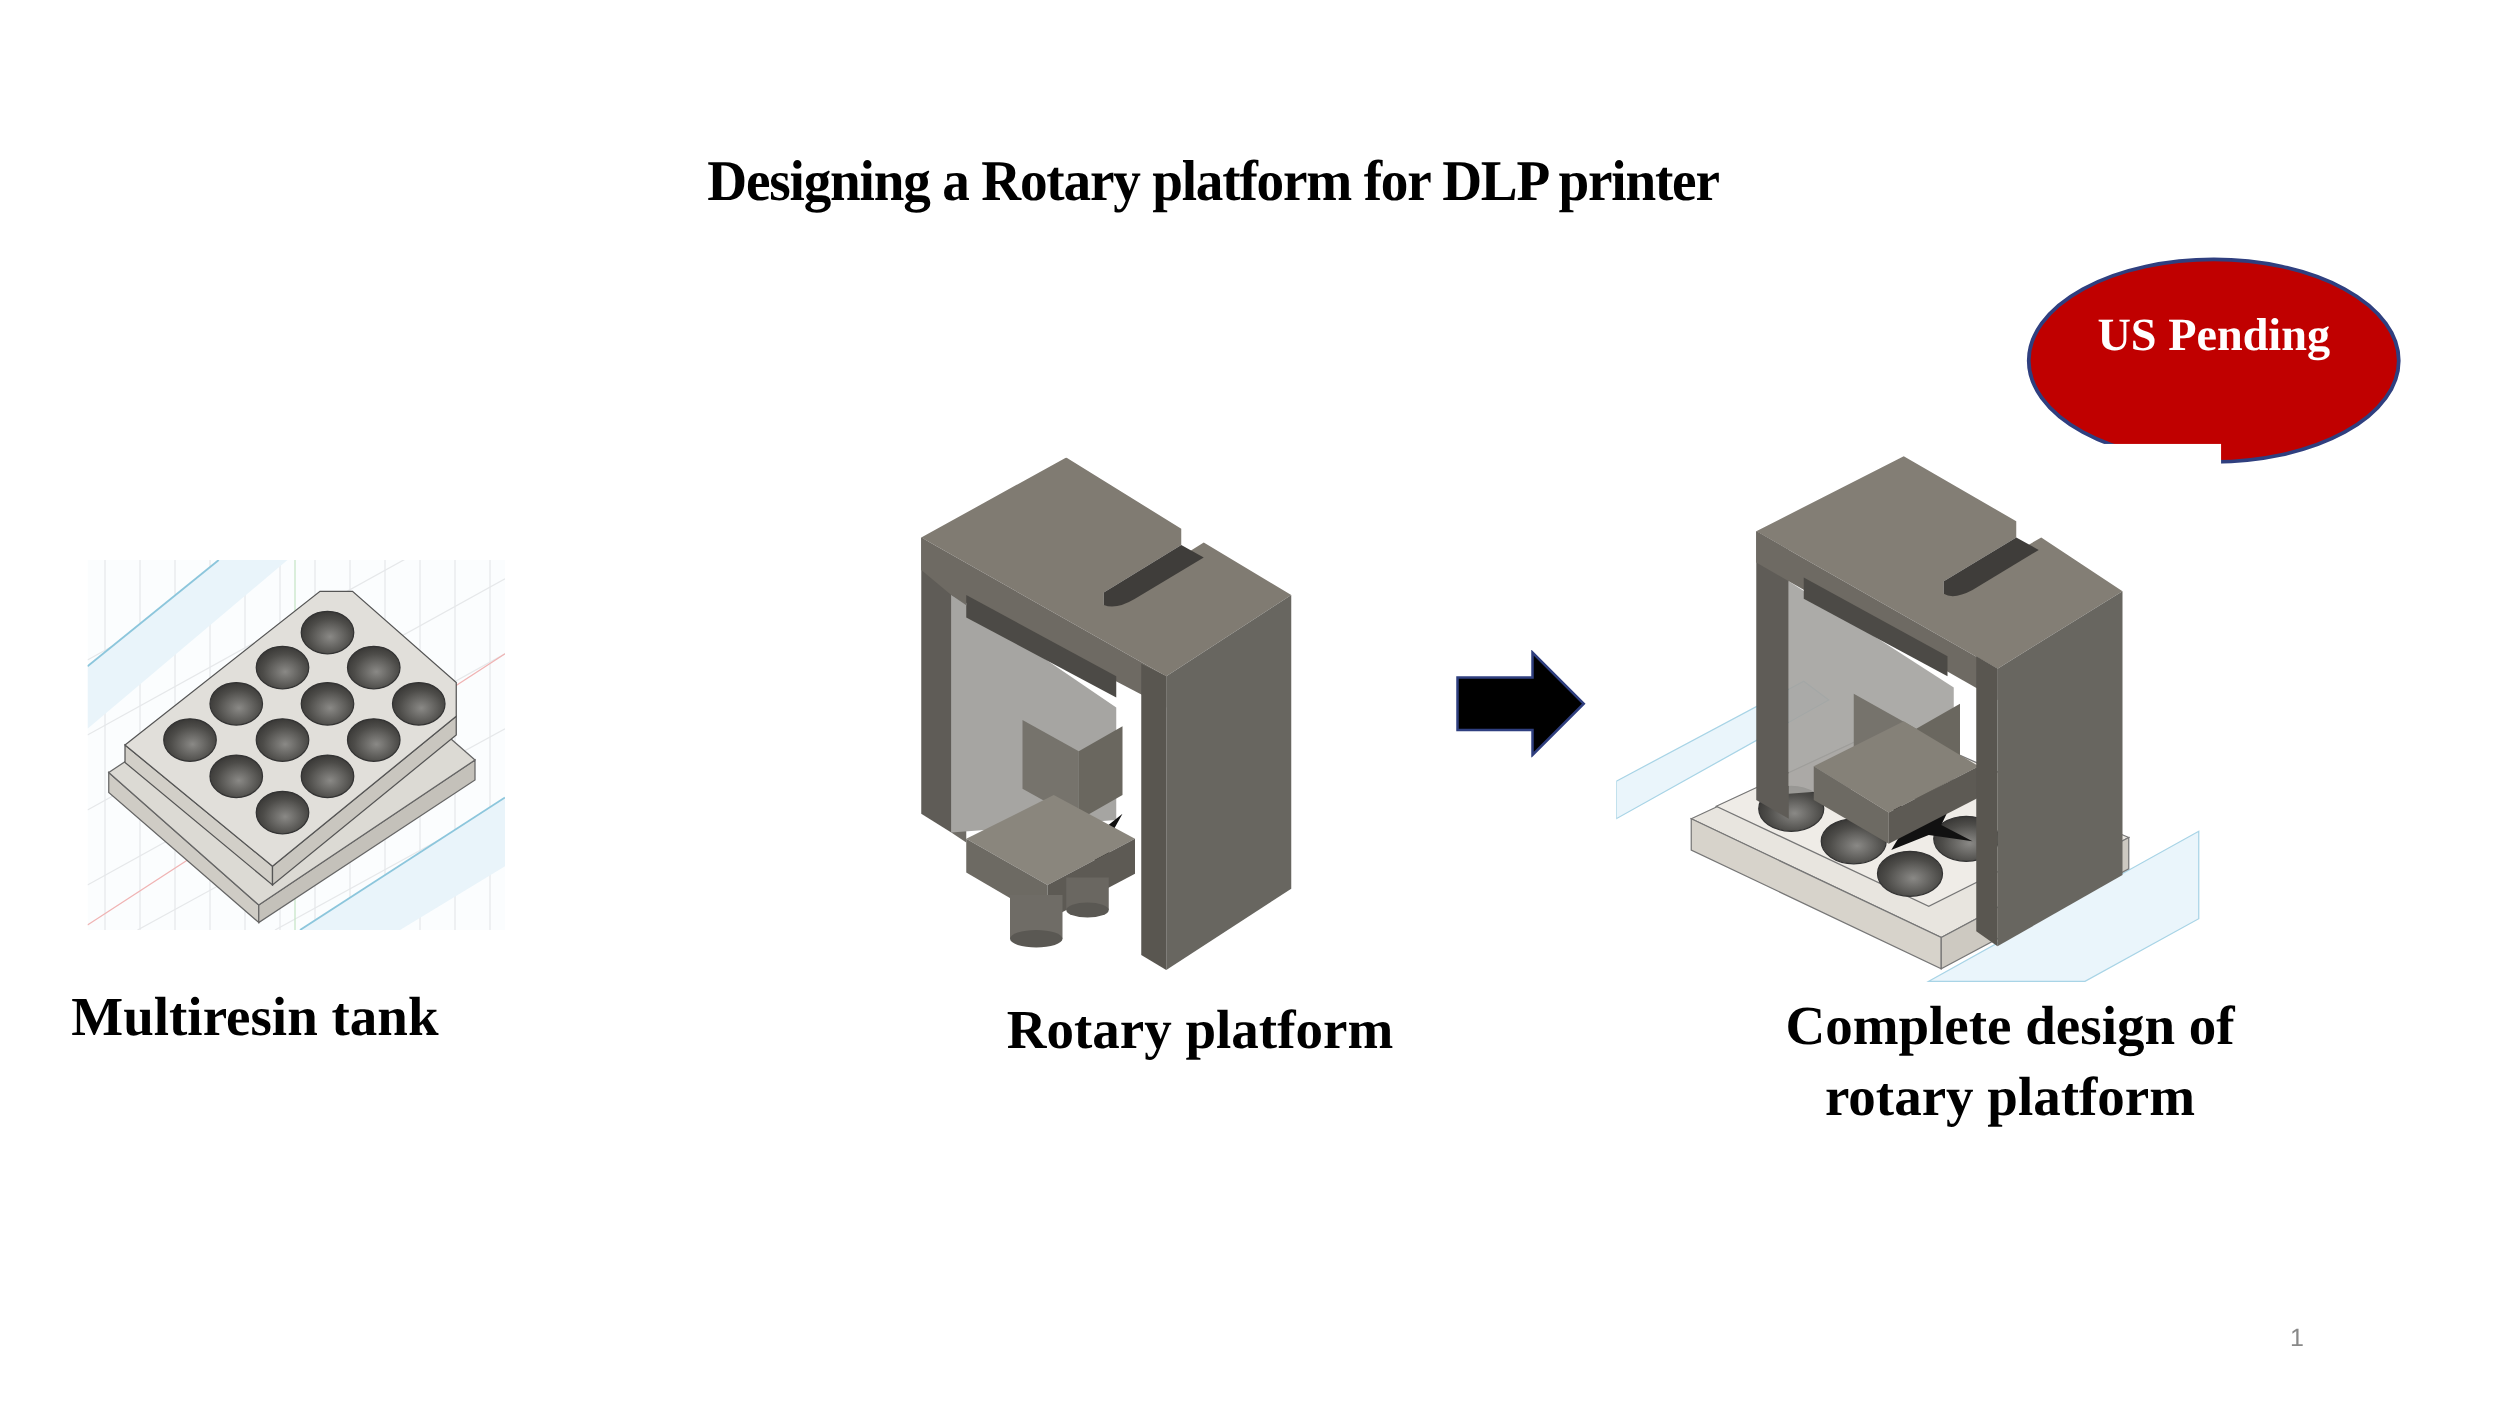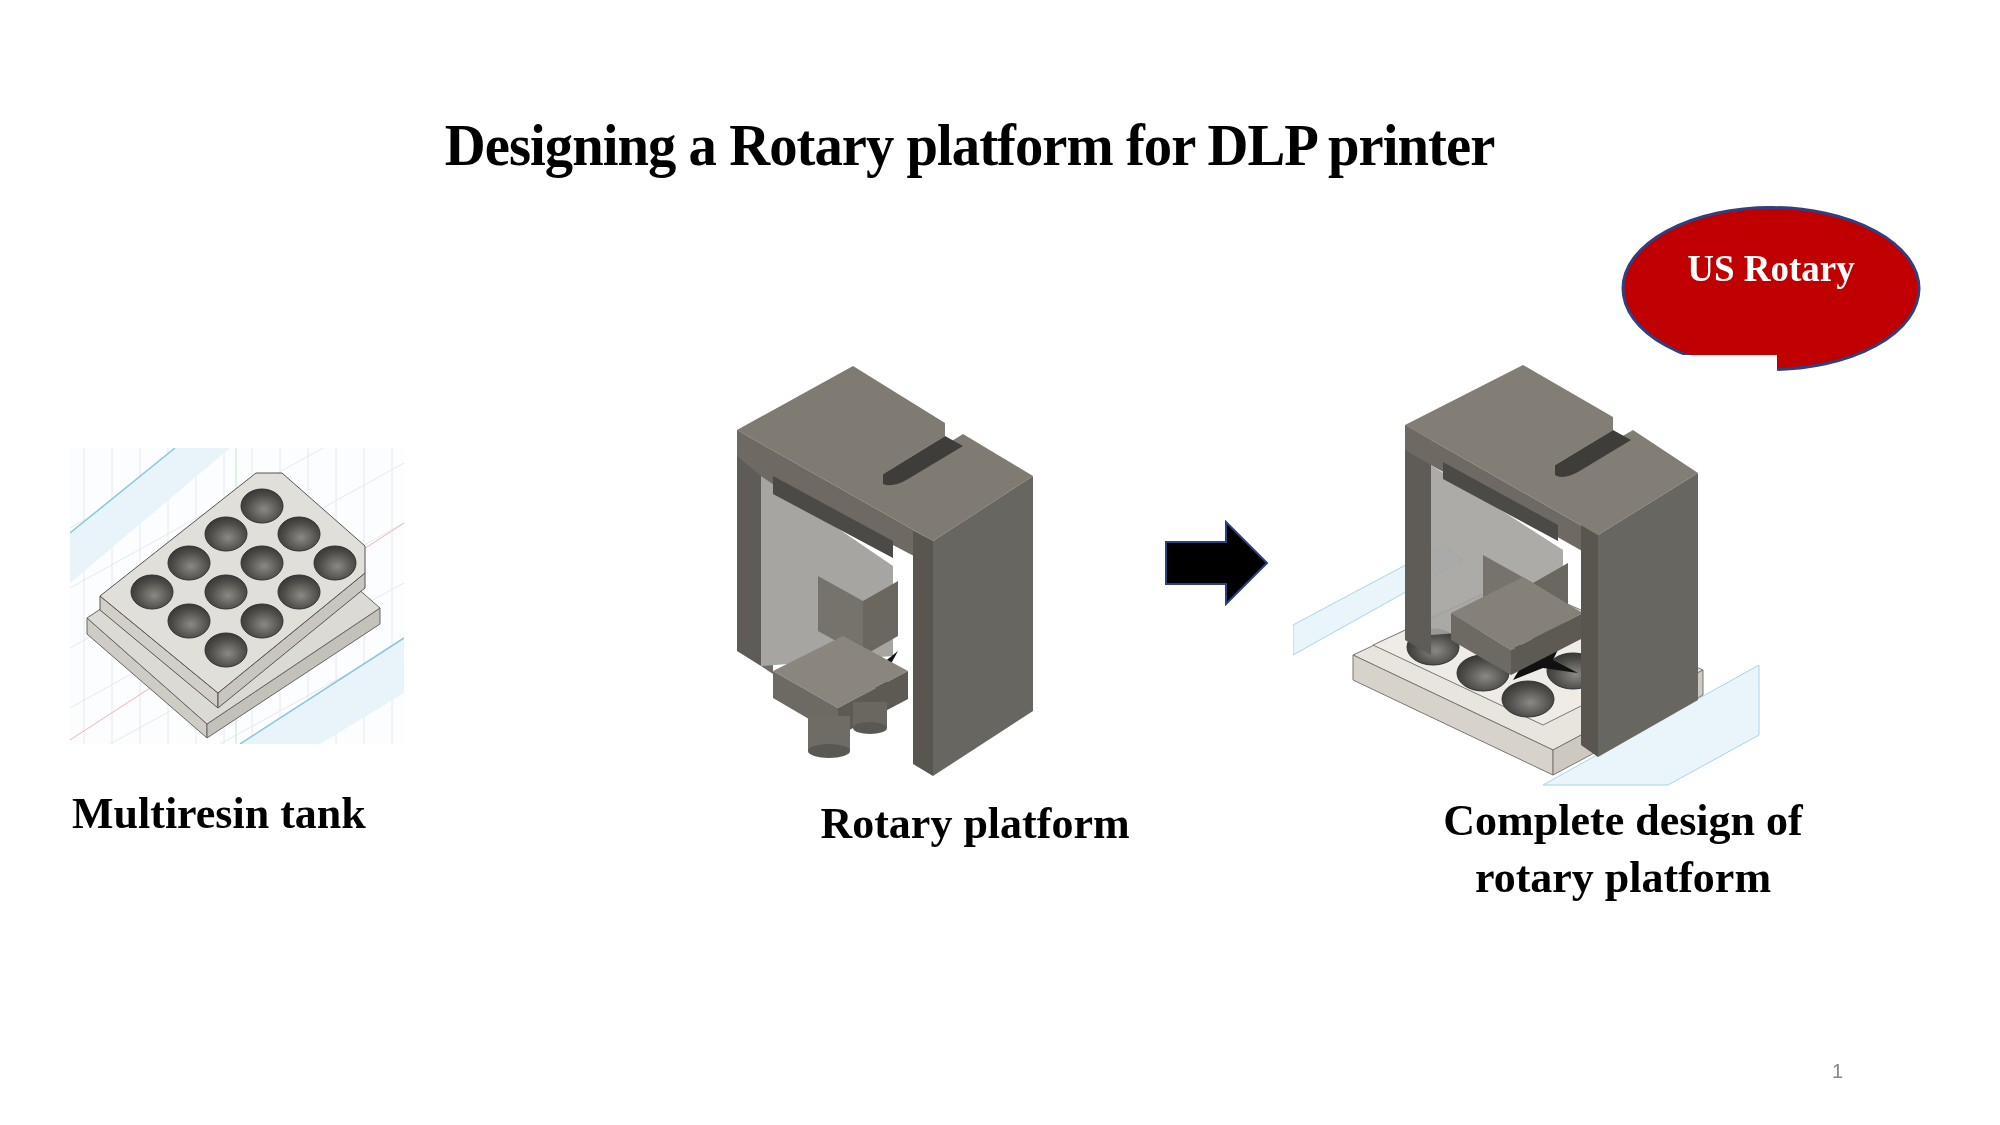--- a/index.html
+++ b/index.html
@@ -1,42 +1,42 @@
 <!DOCTYPE html>
 <html><head>
 <meta charset="utf-8">
 <style>
   html, body { margin:0; padding:0; }
   body { width:2000px; height:1125px; background:#ffffff; position:relative; overflow:hidden;
          font-family:"Liberation Serif", "DejaVu Serif", serif; }
   .abs { position:absolute; }
-  .title { left:0; width:1940px; top:105px; text-align:center; font-weight:bold; font-size:59px;
+  .title { left:0; width:1940px; top:105px; text-align:center; font-weight:bold; font-size:46px;
            color:#000; letter-spacing:-1px; line-height:80px; }
   .title span { display:inline-block; transform:scaleX(0.96); }
-  .caption { font-weight:bold; font-size:44px; color:#000; line-height:57px; text-align:center;margin-left:15px; }
+  .caption { font-weight:bold; font-size:44px; color:#000; line-height:57px; text-align:center; }
   .cap-left { left:57px; top:785px; text-align:left; }
   .cap-mid { left:760px; width:400px; top:795px; }
   .cap-right { left:1408px; width:400px; top:792px; }
   .badge { left:1620px; top:205px; width:302px; height:167px; }
   .badge-text { left:1620px; top:246px; width:302px; text-align:center; color:#fff; font-weight:bold;
                 font-size:37px; line-height:45px; }
   .pagenum { left:1832px; top:1060px; font-family:"Liberation Sans", "DejaVu Sans", sans-serif;
              font-size:20px; color:#898989; }
   svg { display:block; }
 </style>
 </head>
 <body>
 
 <div class="abs title"><span>Designing a Rotary platform for DLP printer</span></div>
 
 <svg class="abs badge" viewBox="0 0 302 167">
   <ellipse cx="151" cy="83.5" rx="148" ry="81" fill="#c00000" stroke="#2f3f7f" stroke-width="3"></ellipse>
 </svg>
 <div class="abs badge-text">
-  <div>US Rotary</div>
+  <div>US Pending</div>
 </div>
 
 <svg class="abs" style="left:70px; top:448px;" width="334" height="296" viewBox="0 0 334 296">
   <rect x="0" y="0" width="334" height="296" fill="#fbfdfe"></rect>
   <g stroke="#e6e8ea" stroke-width="1">
     <line x1="14" y1="0" x2="14" y2="296"></line>
       <line x1="42" y1="0" x2="42" y2="296"></line>
     <line x1="70" y1="0" x2="70" y2="296"></line>
       <line x1="98" y1="0" x2="98" y2="296"></line>
     <line x1="126" y1="0" x2="126" y2="296"></line>

